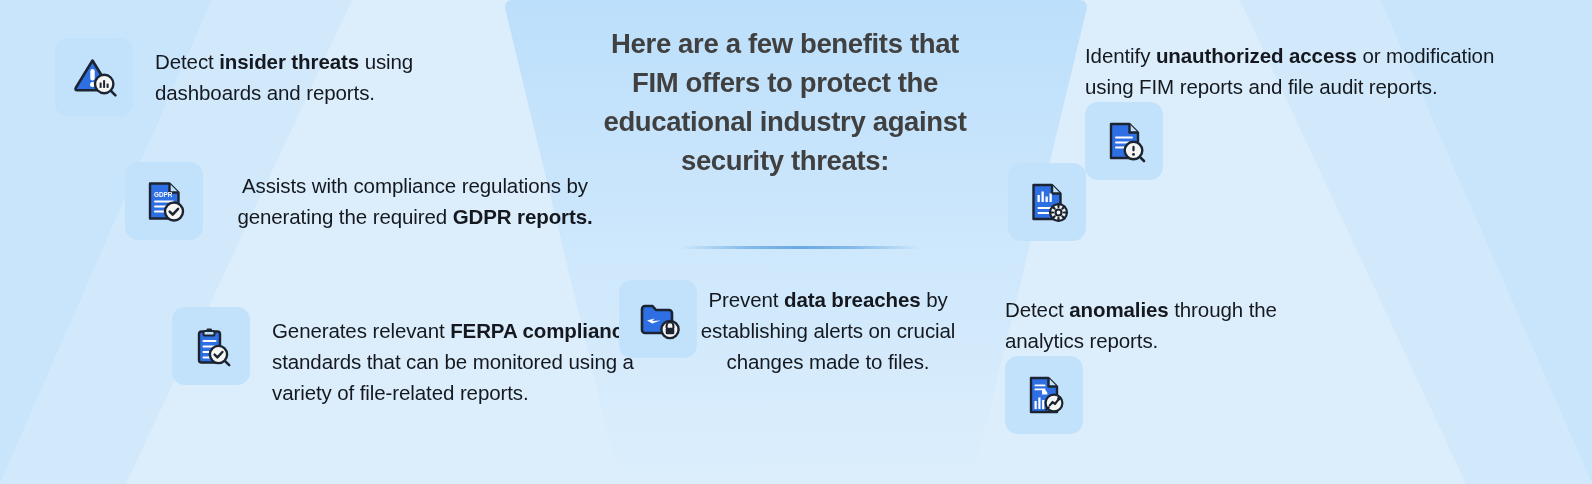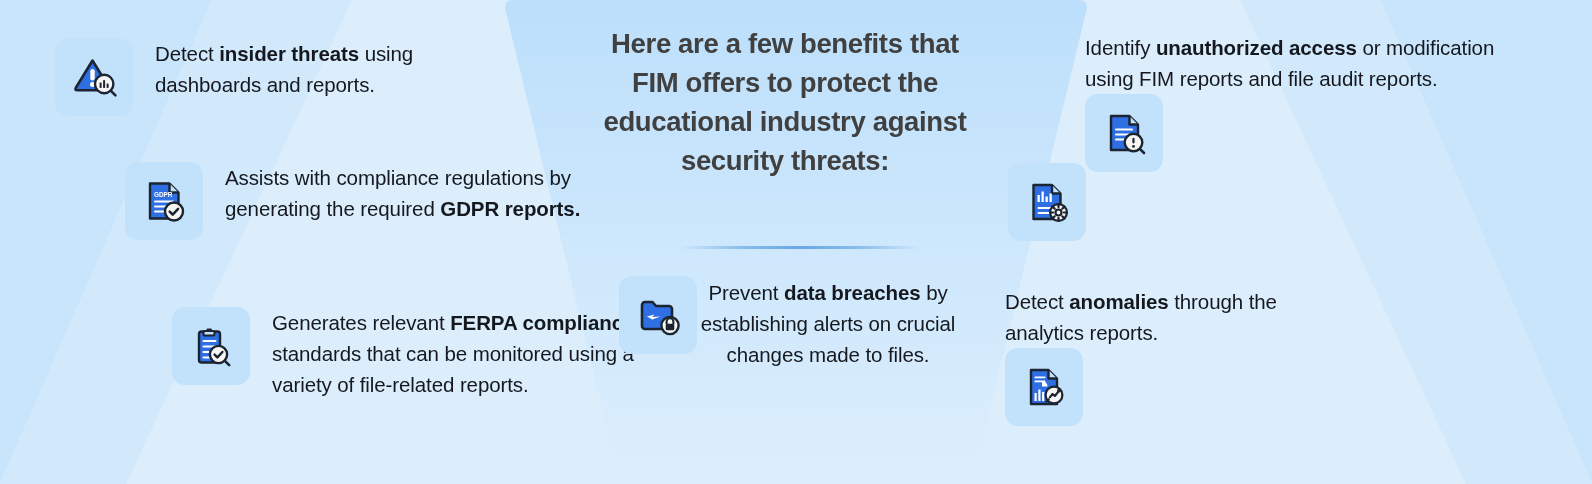--- a/index.html
+++ b/index.html
@@ -26,20 +26,21 @@
     flex:0 0 78px;
     display:flex; align-items:center; justify-content:center;
   }
   .tile svg { display:block; }
 
   .txt {
     font-size:20.5px;
     line-height:31px;
     color:#15191f;
     letter-spacing:-0.1px;
+    margin-top:8px;
   }
   .txt b { font-weight:700; }
 
   .left .txt  { margin-left:22px; }
   .right .txt { margin-right:20px; text-align:left; }
   .right { flex-direction:column; }
 
   
   #headline {
     position:absolute;
@@ -117,21 +118,21 @@
         <circle cx="36.2" cy="33" r="9.2" fill="#f6f6f4" stroke="#1b2430" stroke-width="2.4"></circle>
         <rect x="31.6" y="31.6" width="2" height="5.3" fill="#1b2430"></rect>
         <rect x="35.1" y="29.2" width="2" height="7.7" fill="#1b2430"></rect>
         <rect x="38.6" y="32.6" width="2" height="4.3" fill="#1b2430"></rect>
         <line x1="42.7" y1="39.6" x2="47.4" y2="44.3" stroke="#1b2430" stroke-width="2.6" stroke-linecap="round"></line>
       </svg>
     </div>
     <div class="txt"><span>Detect </span><b>insider threats</b><span> using dashboards and reports.</span></div>
   </div>
 
-  <div class="item left" style="left:125px; top:162px; width:480px;">
+  <div class="item left" style="left:125px; top:162px; width:480px;text-align:center;">
     <div class="tile">
       <svg width="52" height="52" viewBox="0 0 52 52">
         <path d="M12 8.5 h19.5 l9 9 v26 h-28.5 Z" fill="#2f6fe4" stroke="#1b2430" stroke-width="2.4" stroke-linejoin="round"></path>
         <path d="M31.5 8.5 v9 h9" fill="#c2e1fb" stroke="#1b2430" stroke-width="2.4" stroke-linejoin="round"></path>
         <text x="16" y="22.2" font-family="Liberation Sans, sans-serif" font-size="6.4" font-weight="700" fill="#ffffff">GDPR</text>
         <rect x="16" y="25.5" width="20" height="2" rx="1" fill="#ffffff"></rect>
         <rect x="16" y="30.5" width="20" height="2" rx="1" fill="#ffffff"></rect>
         <rect x="16" y="35.5" width="13" height="2" rx="1" fill="#ffffff"></rect>
         <circle cx="36" cy="36.5" r="9" fill="#f6f6f4" stroke="#1b2430" stroke-width="2.4"></circle>
         <path d="M31.7 36.6 l3 3 l5.4 -5.8" fill="none" stroke="#1b2430" stroke-width="2.5" stroke-linecap="round" stroke-linejoin="round"></path>

